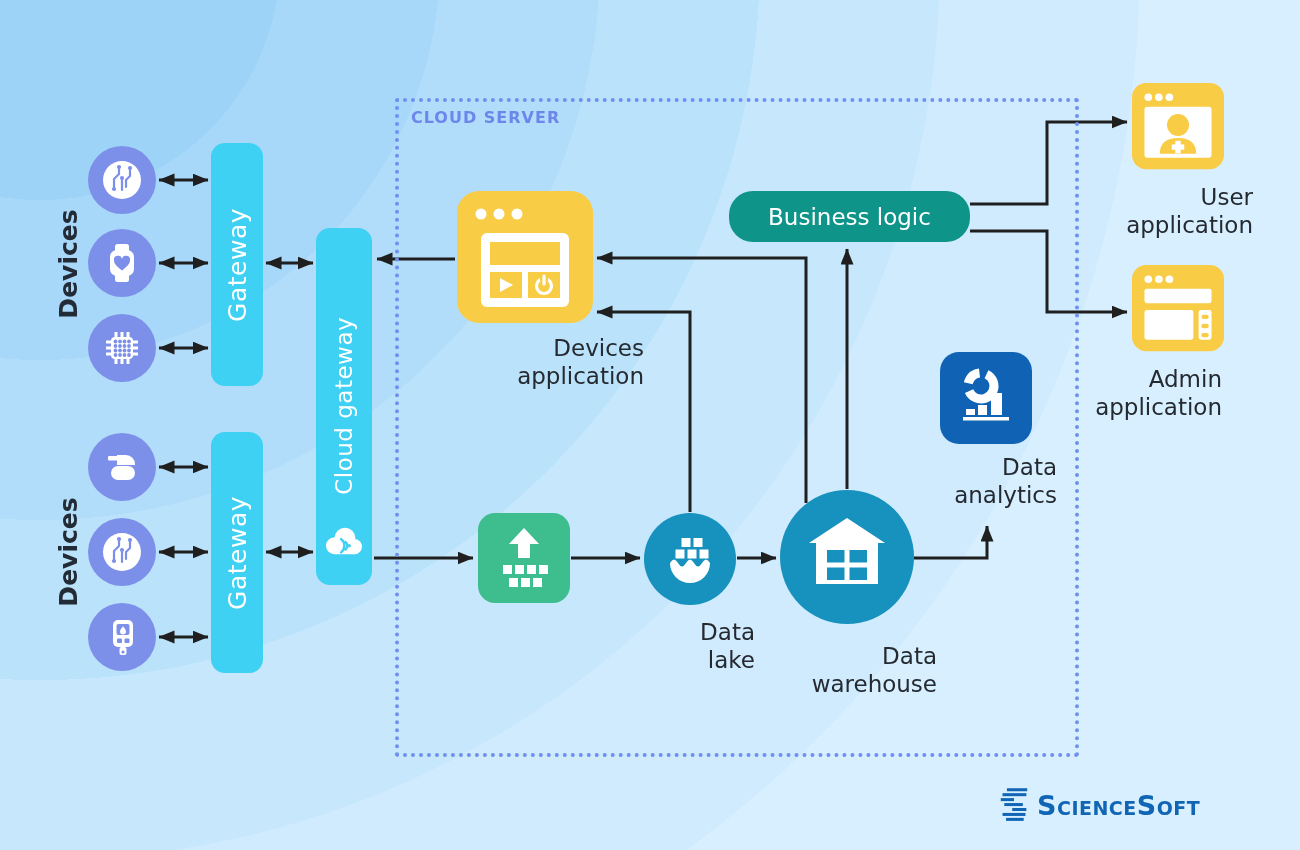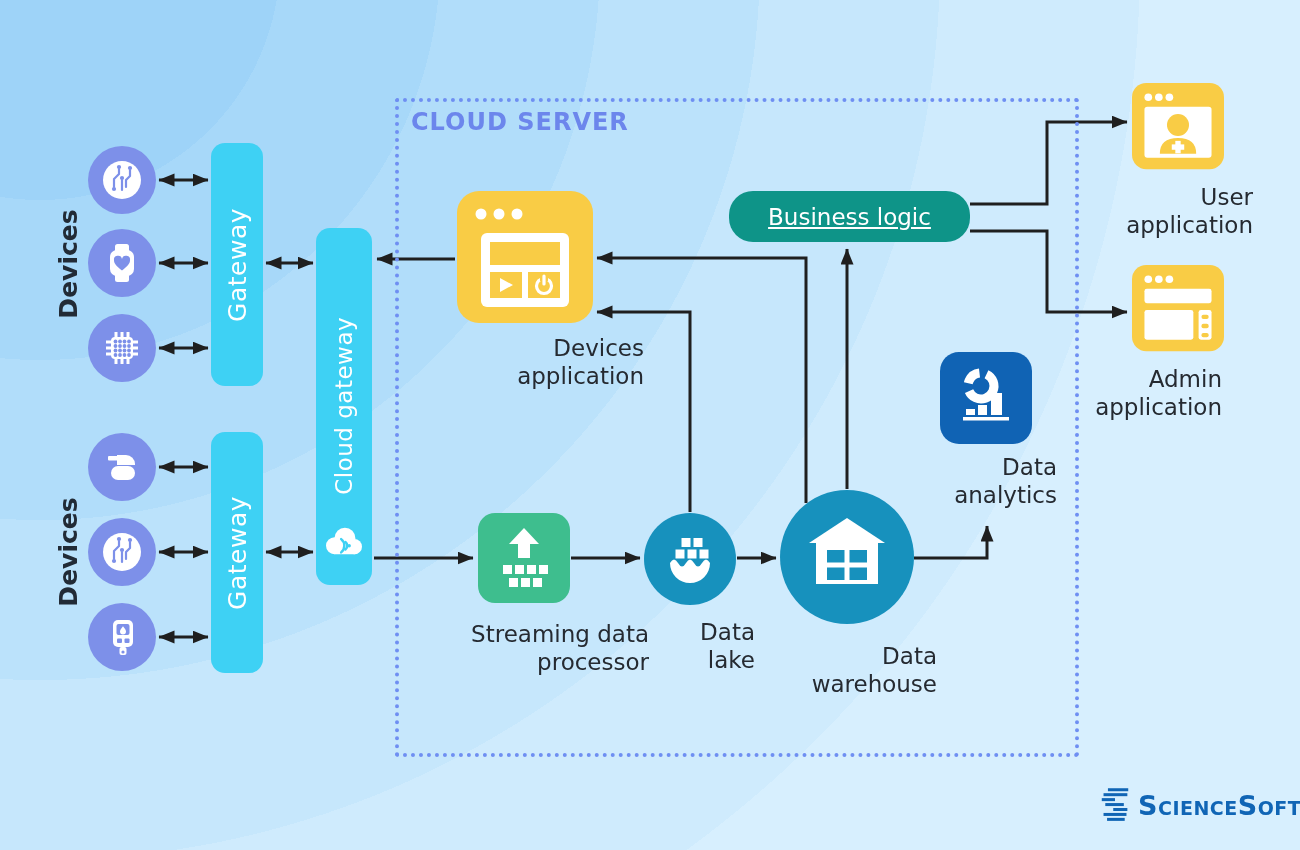--- a/index.html
+++ b/index.html
@@ -21,33 +21,33 @@
   
   .vlabel{position:absolute;width:190px;height:26px;text-align:center;
           transform:rotate(-90deg);font-size:25px;font-weight:600;color:#222B36;}
   
   .bar{position:absolute;background:#3ED1F4;border-radius:14px;color:#fff;
        display:flex;align-items:center;justify-content:center;}
   .vtext{writing-mode:vertical-rl;transform:rotate(180deg);font-size:25px;letter-spacing:.5px;}
   
   .cloudbox{position:absolute;left:395px;top:98px;width:684px;height:659px;
             border:4px dotted #6F8FF2;border-radius:3px;box-sizing:border-box;}
-  .cloudtitle{position:absolute;left:411px;top:108px;font-size:24px;font-weight:bold;
+  .cloudtitle{position:absolute;left:411px;top:108px;font-size:16px;font-weight:bold;
               color:#6C86EC;letter-spacing:1px;}
   
   .nlabel{position:absolute;text-align:right;white-space:pre-line;
           font-size:23px;line-height:1.22;color:#252A31;}
   .pill{position:absolute;left:729px;top:191px;width:241px;height:51px;
         background:#0E9488;border-radius:24px;color:#fff;font-size:23px;
-        display:flex;align-items:center;justify-content:center;text-decoration:underline;}
+        display:flex;align-items:center;justify-content:center;}
   .icon-sq{position:absolute;display:block;}
   .circle-node{position:absolute;border-radius:50%;background:#1791BD;
                display:flex;align-items:center;justify-content:center;}
   
-  .brand{position:absolute;left:1100px;top:786px;display:flex;align-items:center;gap:8px;text-align:right;}
+  .brand{position:absolute;left:999px;top:786px;display:flex;align-items:center;gap:8px;text-align:right;}
   .brand-name{font-variant:small-caps;font-weight:bold;font-size:27px;color:#1065B5;letter-spacing:.5px;}
 </style>
 </head>
 <body>
 
 <div class="canvas">
 
   <svg class="wires" width="1300" height="850">
     <defs>
       <marker id="ah" markerUnits="userSpaceOnUse" markerWidth="18" markerHeight="15" refX="15.5" refY="6.5" orient="auto-start-reverse">
@@ -252,22 +252,20 @@
         <rect x="25" y="52" width="9" height="9"></rect>
           <rect x="37" y="52" width="9" height="9"></rect>
         <rect x="49" y="52" width="9" height="9"></rect>
           <rect x="61" y="52" width="9" height="9"></rect>
         <rect x="31" y="65" width="9" height="9"></rect>
           <rect x="43" y="65" width="9" height="9"></rect>
           <rect x="55" y="65" width="9" height="9"></rect>
       </g>
     </svg>
   </span>
-  <div class="nlabel" style="left:399px;top:620px;width:250px;">Streaming data
-processor</div>
 
   <div class="circle-node" style="left:644px;top:513px;width:92px;height:92px;">
     <span>
       <svg width="92" height="92" viewBox="0 0 92 92">
         <g fill="#fff">
           <rect x="37.5" y="25" width="9" height="9"></rect>
             <rect x="49.5" y="25" width="9" height="9"></rect>
           <rect x="31.5" y="36.5" width="9" height="9"></rect>
             <rect x="43.5" y="36.5" width="9" height="9"></rect>
             <rect x="55.5" y="36.5" width="9" height="9"></rect>

